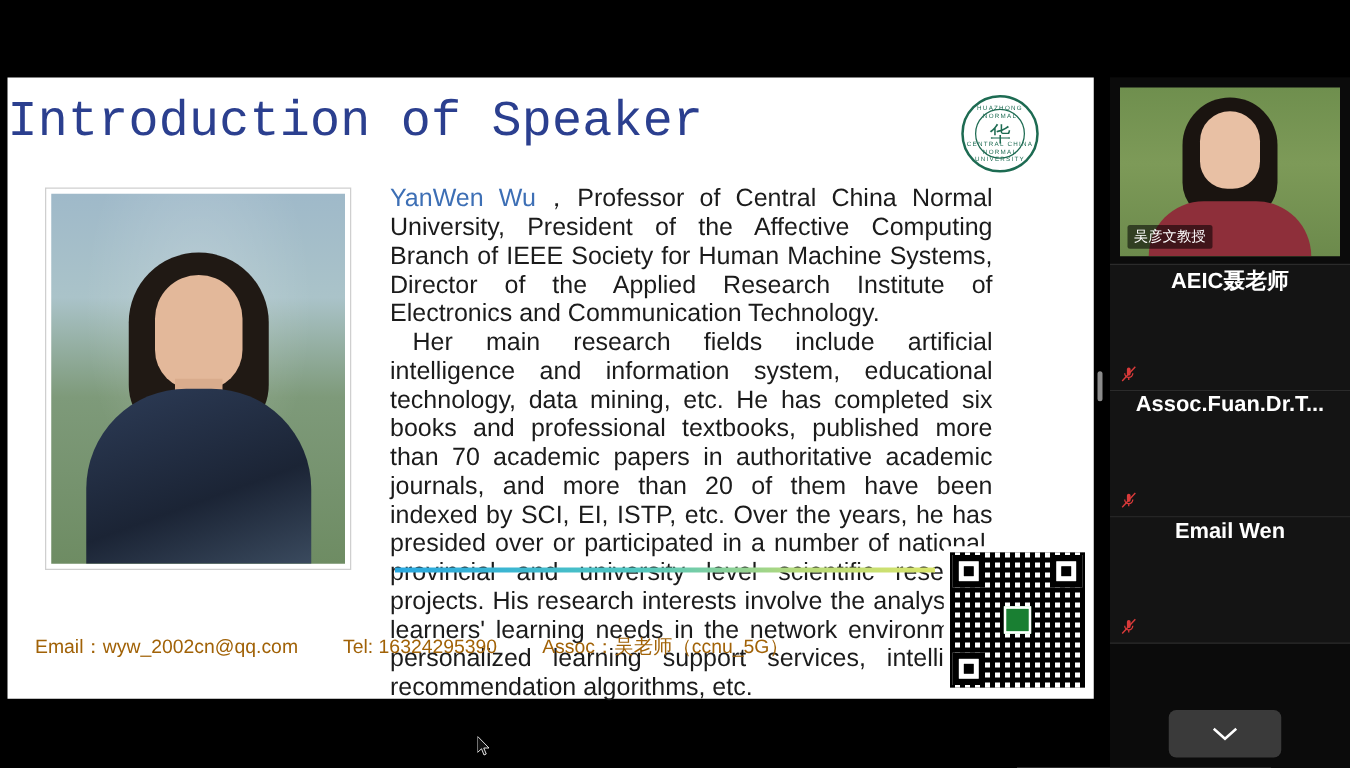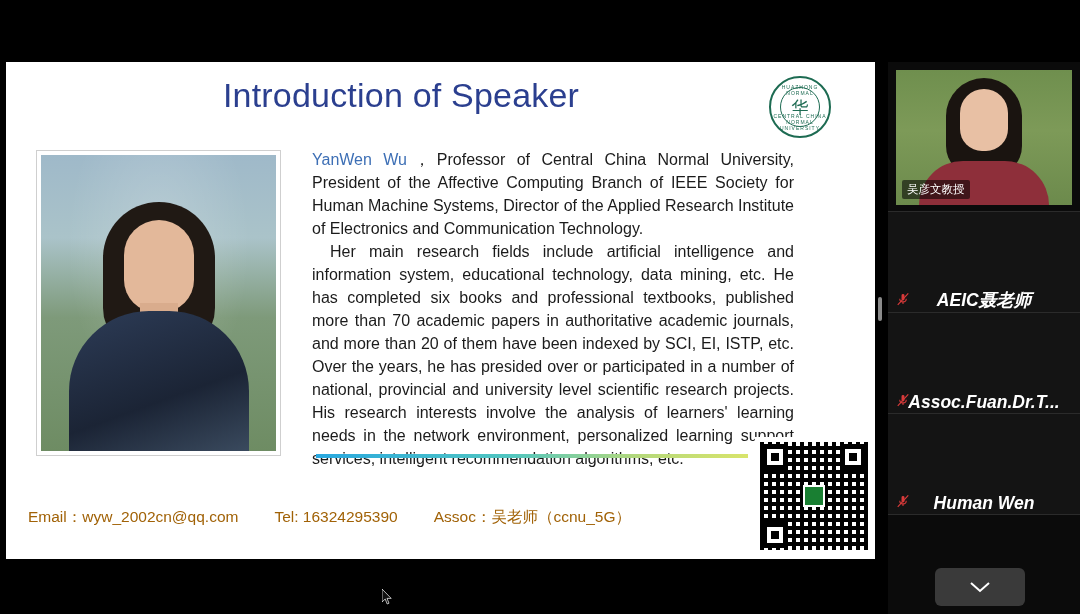--- a/index.html
+++ b/index.html
@@ -20,23 +20,22 @@
     position: absolute;
     left: 6px; top: 62px;
     width: 869px; height: 497px;
     background: #ffffff;
   }
 
   .slide-title {
     position: absolute;
     left: 0; top: 14px;
     width: 790px;
-    text-align: center;
-    font-family: Liberation Sans, sans-serif;
-    font-size: 34px;
+    font-family: Liberation Mono, monospace;
+    font-size: 40px;
     color: #2b3f8f;
     letter-spacing: 0.2px;
   }
 
   
   .seal {
     position: absolute;
     right: 44px; top: 14px;
     width: 62px; height: 62px;
     border-radius: 50%;
@@ -111,21 +110,21 @@
     transform: translateX(-50%);
     width: 38px; height: 40px;
     background: #d9ac8d;
   }
 
   
   .bio {
     position: absolute;
     left: 306px; top: 86px;
     width: 482px;
-    font-size: 16px;
+    font-size: 20px;
     line-height: 23px;
     color: #1b1b1b;
     text-align: justify;
   }
   .bio .nm { color: #3d6fb5; }
   .bio p + p { text-indent: 18px; }
 
   
   .rule {
     position: absolute;
@@ -248,21 +247,21 @@
     position: absolute;
     left: 6px; bottom: 6px;
     background: rgba(0,0,0,0.55);
     color: #fff;
     font-size: 11.5px;
     padding: 2px 5px;
     border-radius: 2px;
   }
   .tile.audio {
     height: 101px;
-    display: flex; align-items: flex-end; justify-content: center; font-style: italic;
+    display: flex; align-items: flex-start; justify-content: center;
   }
   .tile-name {
     color: #ffffff;
     font-size: 17.5px;
     font-weight: bold;
     text-align: center;
     padding: 0 6px;
     max-width: 100%;
     white-space: nowrap;
     overflow: hidden;
@@ -367,21 +366,21 @@
       <div class="tile-name">Assoc.Fuan.Dr.T...</div>
       <svg class="mute-icon" viewBox="0 0 16 16">
         <path d="M8 2.2a1.7 1.7 0 0 1 1.7 1.7v4a1.7 1.7 0 0 1-3.4 0v-4A1.7 1.7 0 0 1 8 2.2z" fill="#d93a3a"></path>
         <path d="M4.3 7.6a3.7 3.7 0 0 0 7.4 0" fill="none" stroke="#d93a3a" stroke-width="1.2"></path>
         <path d="M8 11.4v2.2" stroke="#d93a3a" stroke-width="1.2"></path>
         <path d="M2 14.6 L14 1.6" stroke="#d93a3a" stroke-width="1.3"></path>
       </svg>
     </div>
 
     <div class="tile audio">
-      <div class="tile-name">Human Wen</div>
+      <div class="tile-name">Email Wen</div>
       <svg class="mute-icon" viewBox="0 0 16 16">
         <path d="M8 2.2a1.7 1.7 0 0 1 1.7 1.7v4a1.7 1.7 0 0 1-3.4 0v-4A1.7 1.7 0 0 1 8 2.2z" fill="#d93a3a"></path>
         <path d="M4.3 7.6a3.7 3.7 0 0 0 7.4 0" fill="none" stroke="#d93a3a" stroke-width="1.2"></path>
         <path d="M8 11.4v2.2" stroke="#d93a3a" stroke-width="1.2"></path>
         <path d="M2 14.6 L14 1.6" stroke="#d93a3a" stroke-width="1.3"></path>
       </svg>
     </div>
 
     <div class="scroll-down">
       <svg width="22" height="12" viewBox="0 0 22 12">

